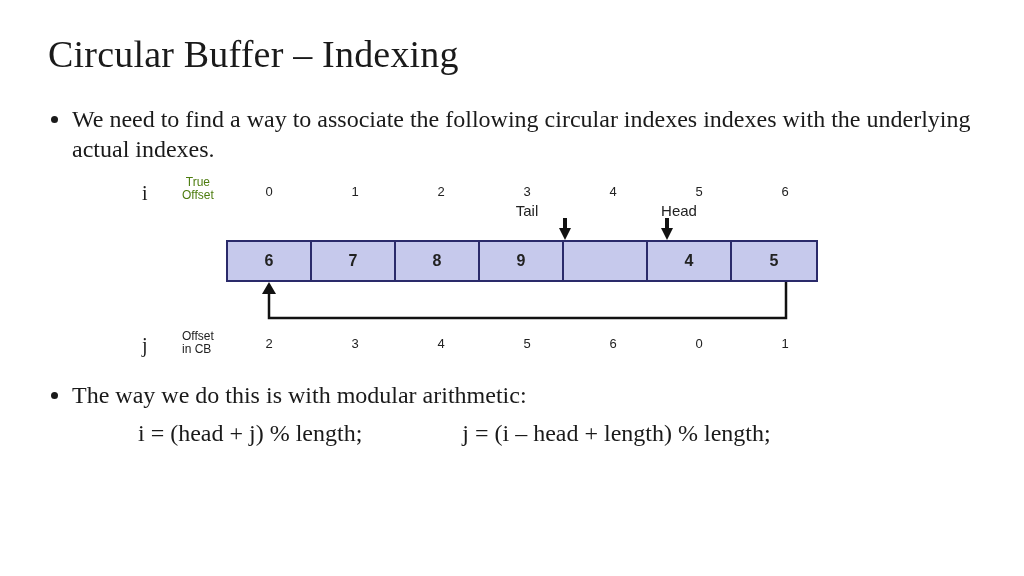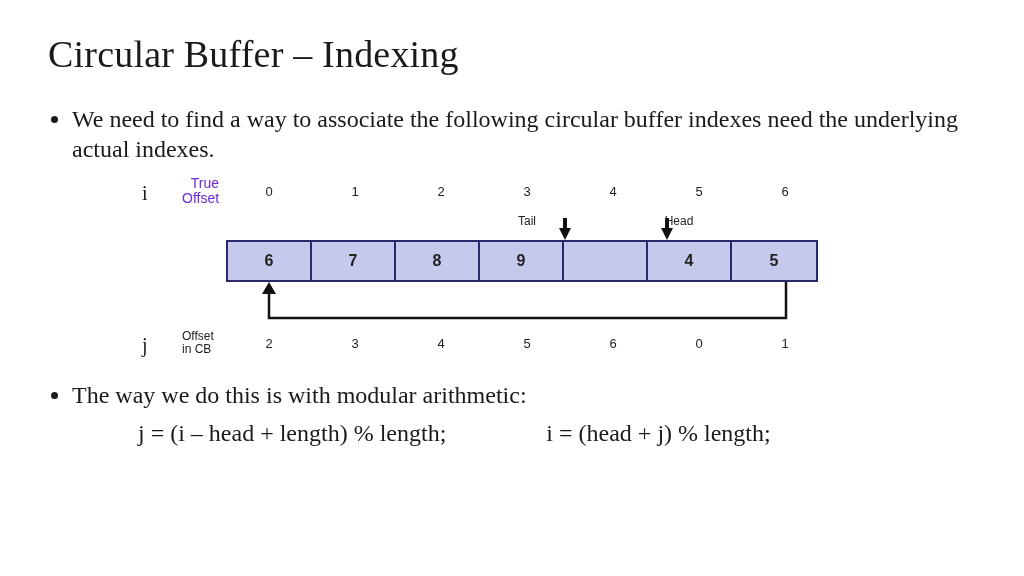--- a/index.html
+++ b/index.html
@@ -43,48 +43,47 @@
     height: 196px;
     font-family: Verdana, Arial, sans-serif;
   }
   .axis-label-i, .axis-label-j {
     position: absolute;
     font-family: "Times New Roman", Times, serif;
     font-size: 20px;
   }
   .i-header {
     position: absolute;
-    font-size: 14px;
+    font-size: 12px;
     line-height: 1.05;
-    color: #6d28d9;
-    text-align: right;
+    color: #4d7c0f;
+    text-align: center;
   }
   .j-header {
     position: absolute;
     font-size: 12px;
     line-height: 1.05;
     color: #222;
     text-align: left;
   }
   .num {
     position: absolute;
     font-size: 13px;
     color: #222;
     text-align: center;
     width: 20px;
     transform: translateX(-50%);
   }
   .word {
     position: absolute;
-    font-size: 12px;
+    font-size: 15px;
     color: #222;
     transform: translateX(-50%);
     text-align: center;
     width: 40px;
-    margin-top: 12px;
   }
   .buffer {
     position: absolute;
     display: flex;
     border: 2px solid #2a2a6a;
   }
   .cell {
     width: 84px;
     height: 38px;
     border-right: 2px solid #2a2a6a;
@@ -127,21 +126,21 @@
   }
 </style>
 </head>
 <body>
 
 <div class="slide">
 
   <h1 class="title">Circular Buffer – Indexing</h1>
 
   <ul class="bullets">
-    <li>We need to find a way to associate the following circular buffer indexes need the underlying actual indexes.</li>
+    <li>We need to find a way to associate the following circular indexes indexes with the underlying actual indexes.</li>
   </ul>
 
   <div class="diagram-wrap">
     <div class="diagram">
 
       <div class="axis-label-i" style="left:4px; top:8px;">i</div>
       <div class="i-header" style="left:44px; top:2px; white-space:pre;">True
 Offset</div>
 
       <div class="num" style="left:131px; top:10px;">0</div>
@@ -190,17 +189,17 @@
       <div class="num" style="left:647px; top:162px;">1</div>
 
     </div>
   </div>
 
   <ul class="bullets">
     <li>The way we do this is with modular arithmetic:</li>
   </ul>
 
   <div class="formulas">
+    <span>i = (head + j) % length;</span>
     <span>j = (i – head + length) % length;</span>
-    <span>i = (head + j) % length;</span>
   </div>
 
 </div>
 
 </body></html>

